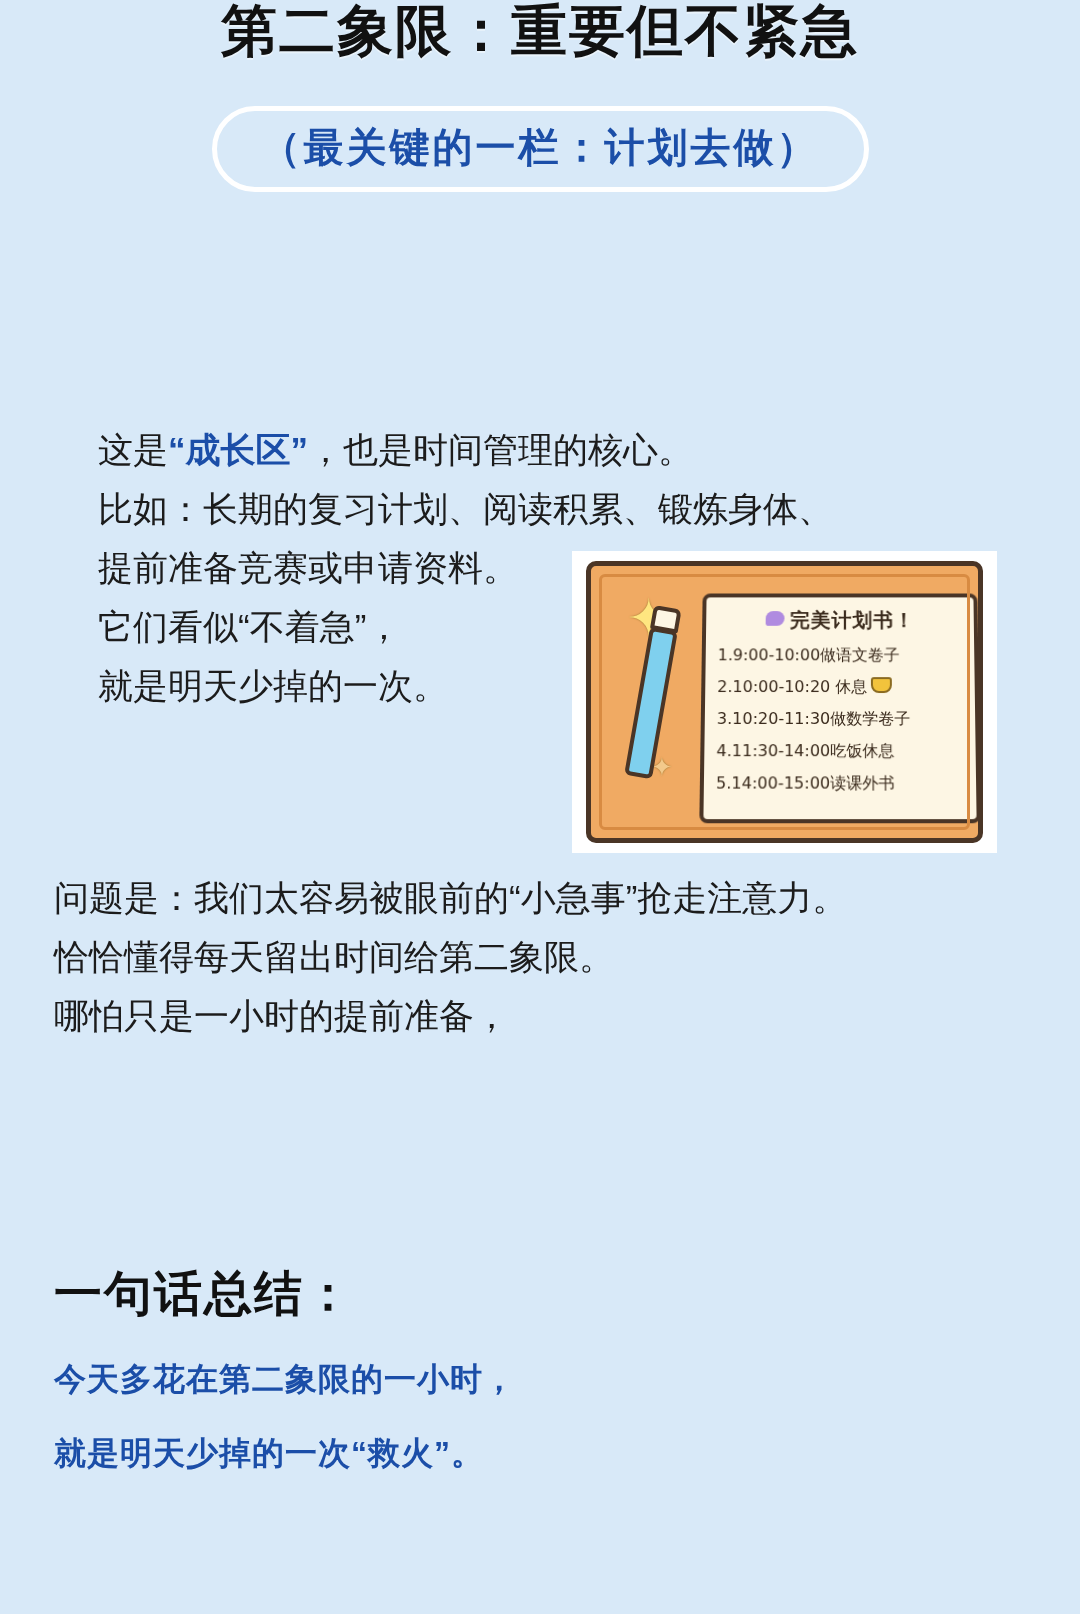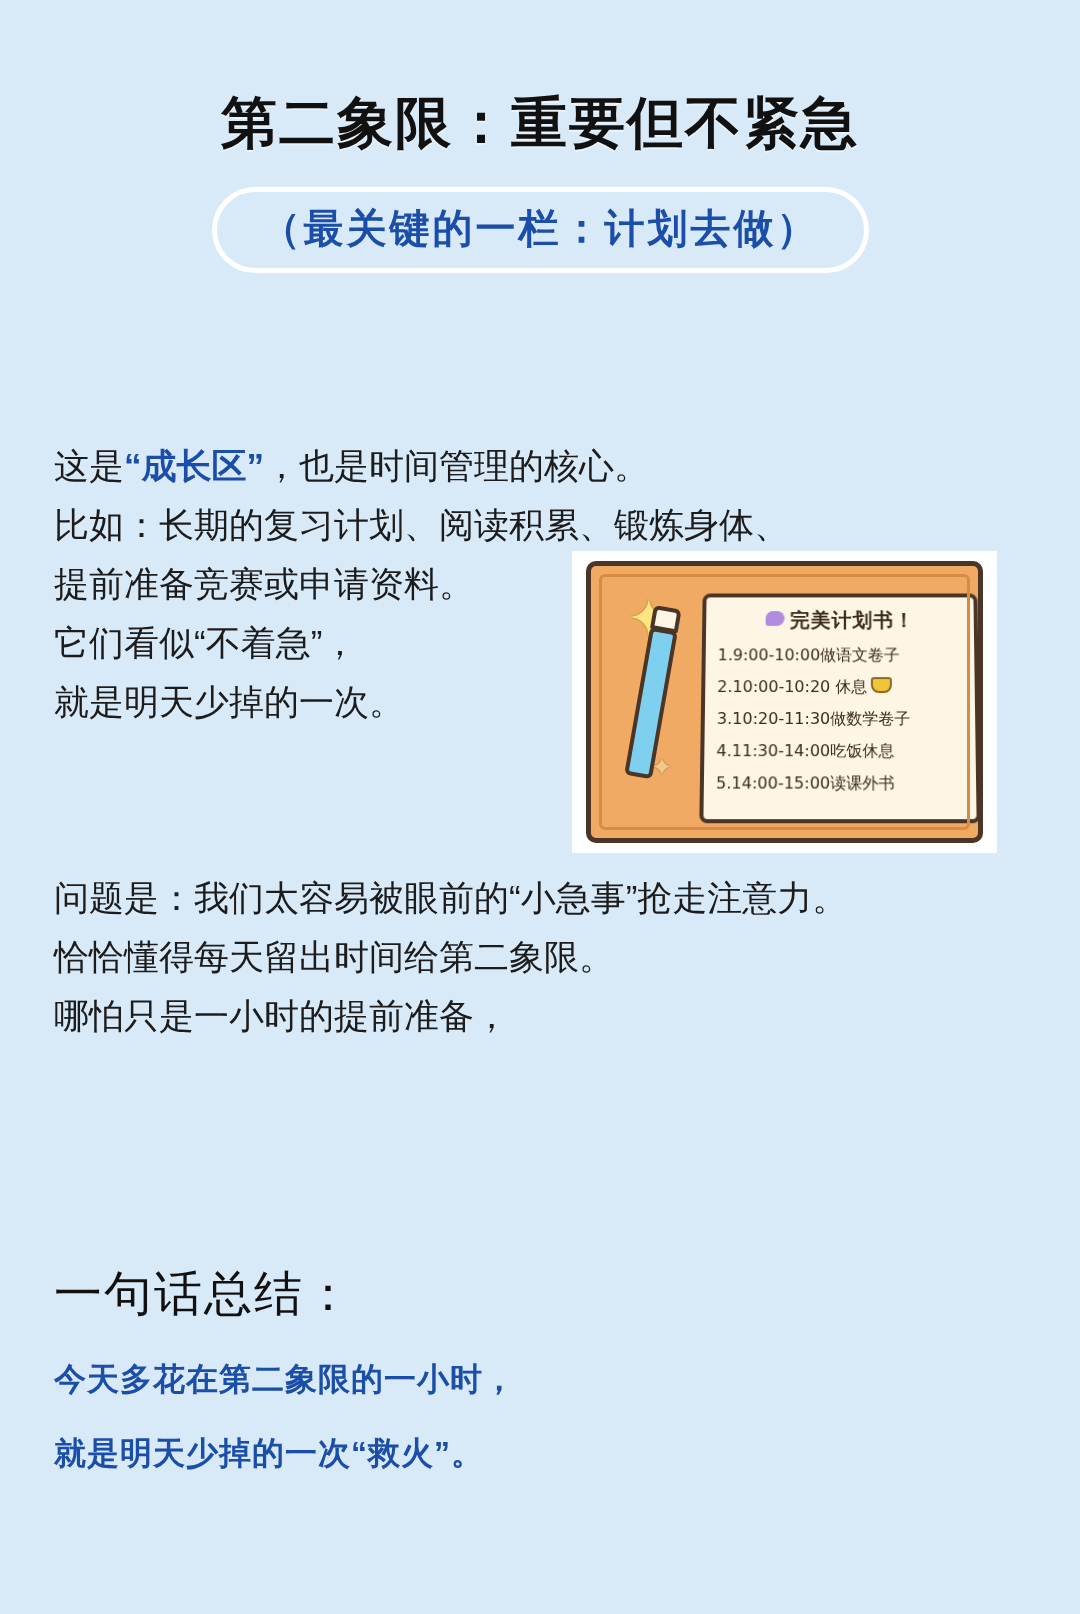--- a/index.html
+++ b/index.html
@@ -18,55 +18,54 @@
 
   .page {
     position: relative;
     width: 1080px;
     height: 1614px;
     box-sizing: border-box;
   }
 
   
   .header {
-    padding-top: 92px;
     text-align: center;
   }
   .main-title {
     font-size: 56px;
     font-weight: 900;
     letter-spacing: 2px;
     color: #111111;
     line-height: 1.1;
     text-shadow: 0 2px 0 rgba(255,255,255,0.45);
   }
   .subtitle-pill {
     display: inline-block;
-    margin-top: 33px;
+    margin-top: 44px;
     padding: 14px 44px 18px 44px;
     border: 5px solid #ffffff;
     border-radius: 60px;
     background: transparent;
   }
   .subtitle-text {
     font-size: 40px;
     font-weight: 800;
     letter-spacing: 3px;
     color: #1b4ea8;
     line-height: 1.1;
     display: block;
   }
 
   
   .body-block {
     position: absolute;
     left: 54px;
     width: 980px;
   }
-  .para-1 { top: 436px; }
+  .para-1 { top: 420px; margin-left: 44px; }
   .para-2 { top: 868px; }
 
   .line {
     font-size: 35px;
     line-height: 59px;
     color: #1c1c1c;
     white-space: nowrap;
   }
   .line .hl {
     color: #1b4ea8;
@@ -191,21 +190,21 @@
 
   
   .conclusion {
     position: absolute;
     left: 54px;
     top: 1264px;
     width: 990px;
   }
   .conc-title {
     font-size: 48px;
-    font-weight: 400;
+    font-weight: 700;
     color: #111111;
     letter-spacing: 2px;
     line-height: 1.25;
     margin-bottom: 18px;
   }
   .conc-line {
     font-size: 32px;
     font-weight: 900;
     color: #1b4ea8;
     letter-spacing: 1px;

